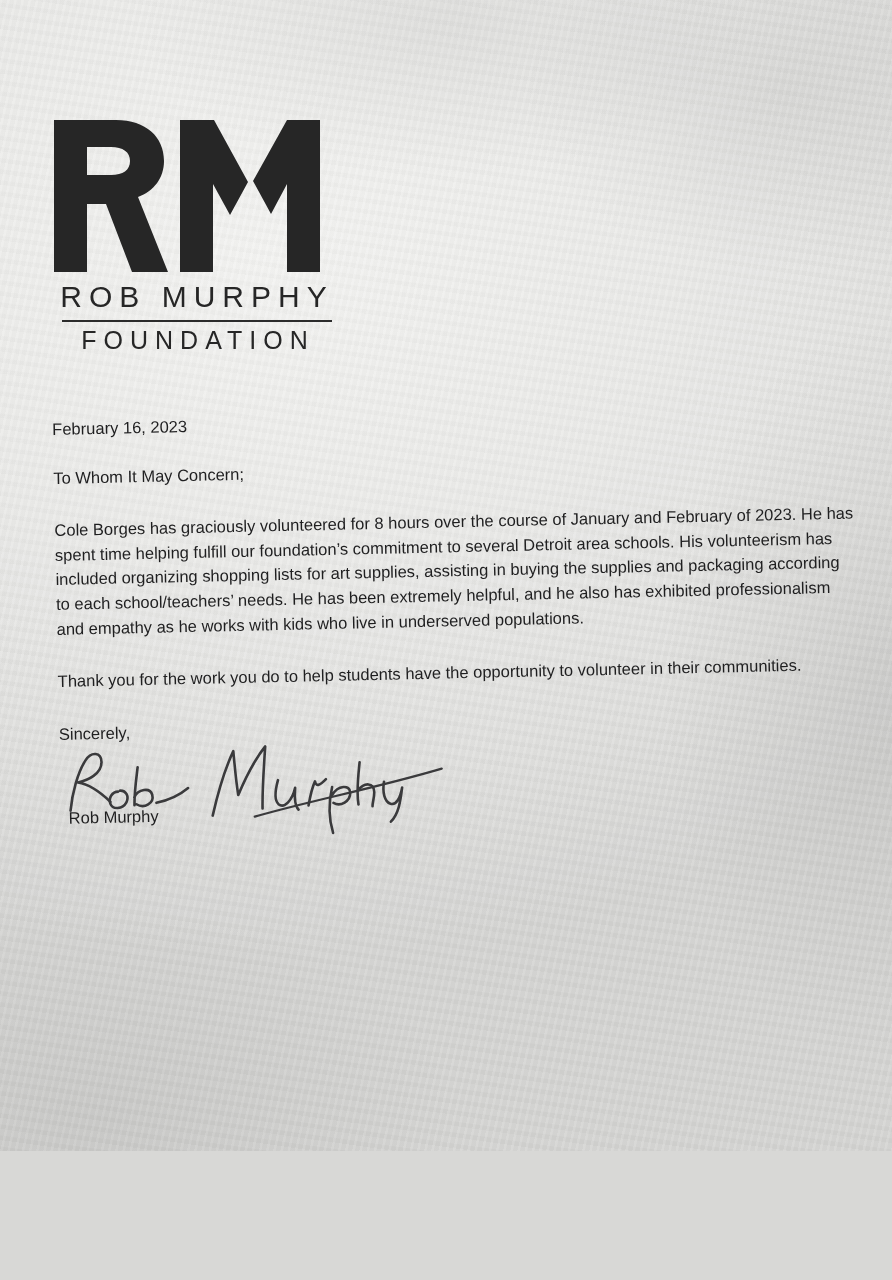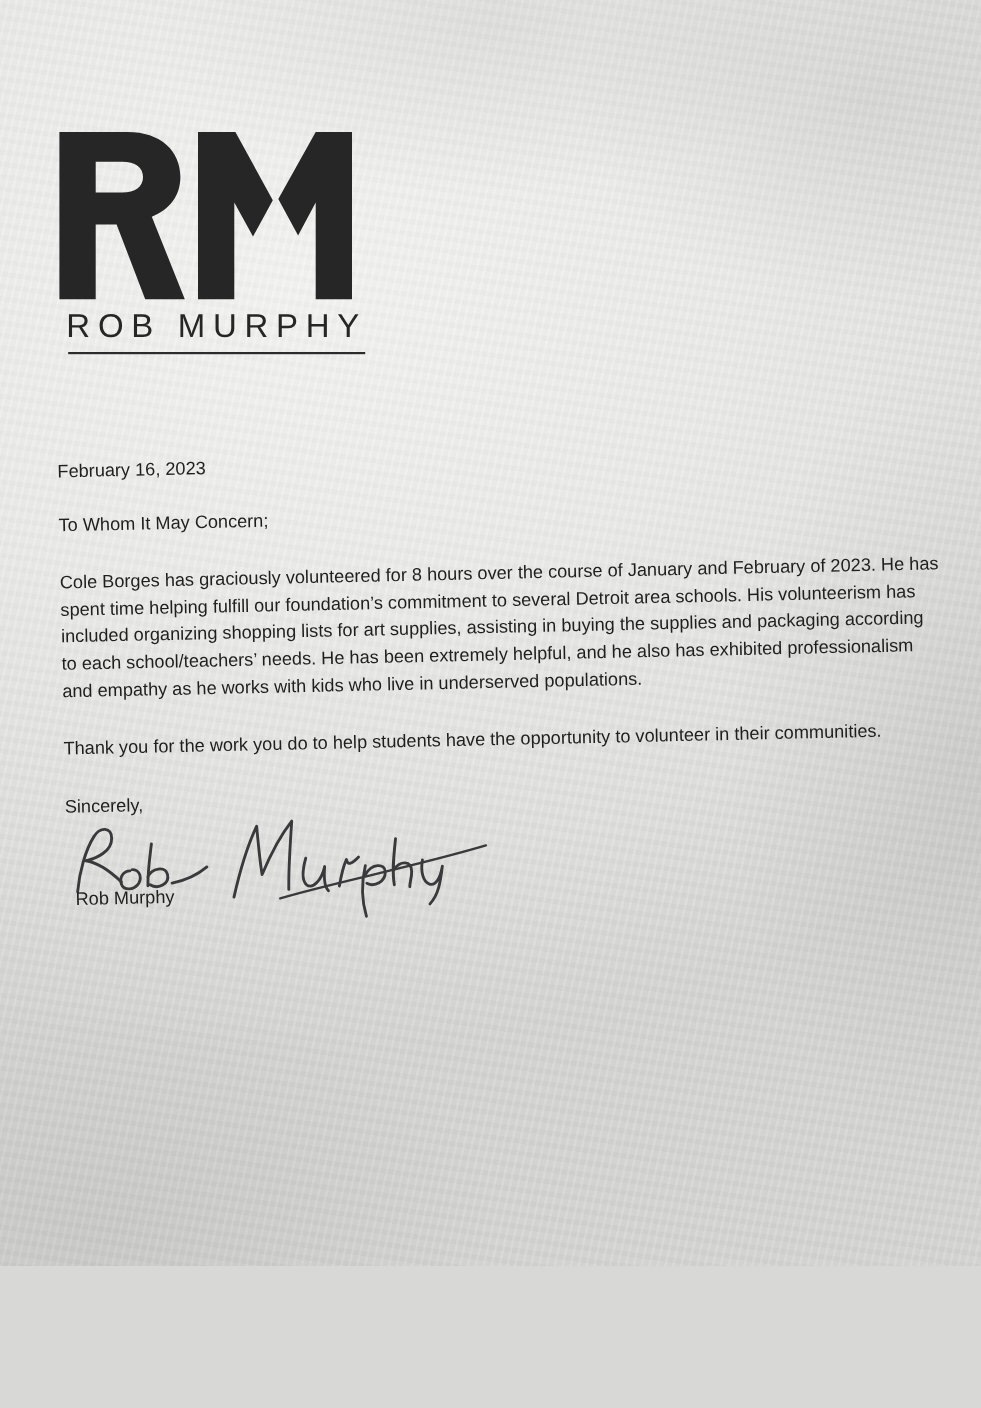--- a/index.html
+++ b/index.html
@@ -146,20 +146,21 @@
 
           <path d="M6 8 h62 c30 0 48 17 48 41 0 17 -10 30 -26 36 l30 75 h-36 l-26 -68 h-19 v68 H6 Z M39 35 v28 h24 c12 0 19 -5 19 -14 0 -9 -7 -14 -19 -14 Z"></path>
 
           <path d="M132 8 h34 l34 62 -18 33 -17 -31 v88 h-33 Z"></path>
 
           <path d="M239 8 h33 v152 h-33 v-88 l-16 30 -18 -33 Z"></path>
         </g>
       </svg>
       <div class="logo-word" id="logo-name">ROB MURPHY</div>
       <div id="logo-rule"></div>
+      <div class="logo-word" id="logo-foundation">FOUNDATION</div>
     </div>
 
     <div class="letter">
       <p id="date-line">February 16, 2023</p>
       <p id="salutation">To Whom It May Concern;</p>
       <p id="body-paragraph">Cole Borges has graciously volunteered for 8 hours over the course of January and February of 2023.  He has spent time helping fulfill our foundation’s commitment to several Detroit area schools.  His volunteerism has included organizing shopping lists for art supplies, assisting in buying the supplies and packaging according to each school/teachers’ needs.  He has been extremely helpful, and he also has exhibited professionalism and empathy as he works with kids who live in underserved populations.</p>
       <p id="closing-paragraph">Thank you for the work you do to help students have the opportunity to volunteer in their communities.</p>
       <p id="signoff">Sincerely,</p>
 
       <div class="signature-block">

